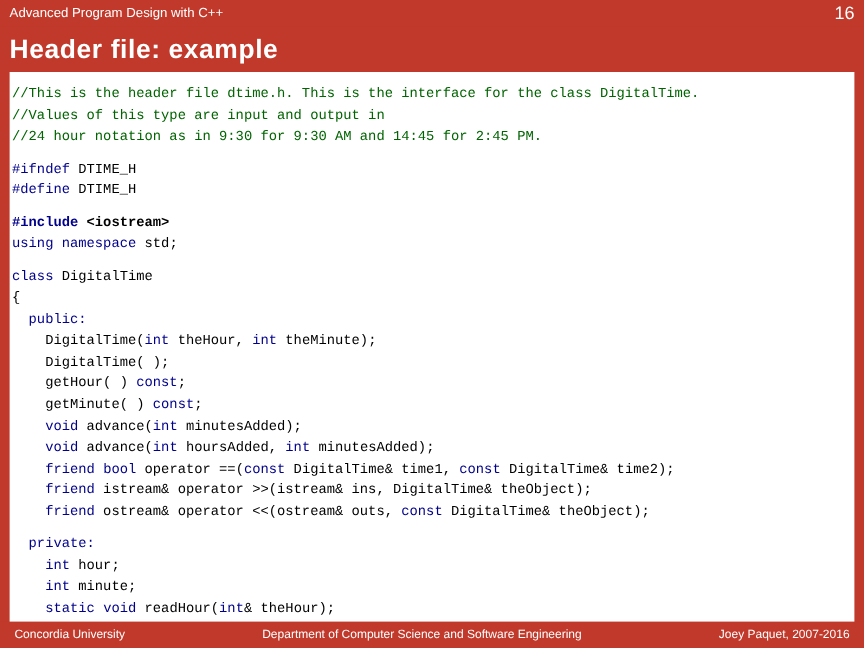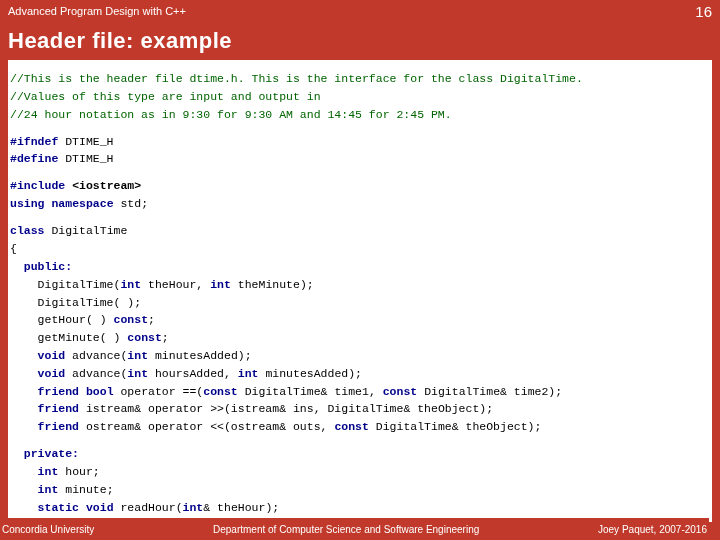--- a/index.html
+++ b/index.html
@@ -55,35 +55,35 @@
 
     .code-block {
       font-family: 'Courier New', Courier, monospace;
       font-size: 11.5px;
       line-height: 1.55;
       color: #000;
       white-space: pre;
     }
 
     .comment { color: #006400; }
-    .keyword { color: #00008B; font-weight: bold; }
+    .keyword { color: #00008B; font-weight: normal; }
     .include-keyword { color: #00008B; font-weight: bold; }
     .angle { color: #000; font-weight: bold; }
 
     .footer {
       background: #c0392b;
       height: 22px;
       display: flex;
       align-items: center;
       justify-content: space-between;
-      padding: 0 2px;
+      padding: 0 12px;
       position: absolute;
       bottom: 0;
       left: 0;
-      right: 11px;
+      right: 0;
       margin-top: 16px;
     }
 
     .footer-text {
       color: white;
       font-size: 10px;
     }
   </style>
 </head>
 <body>

